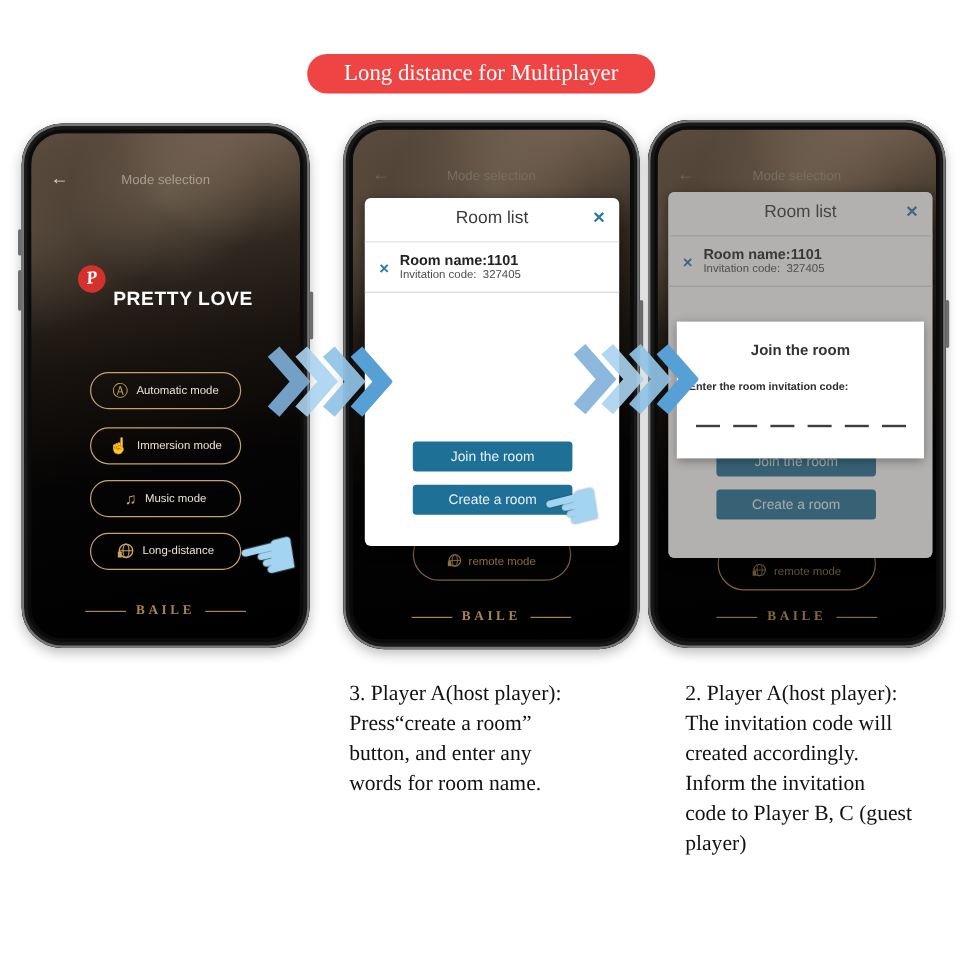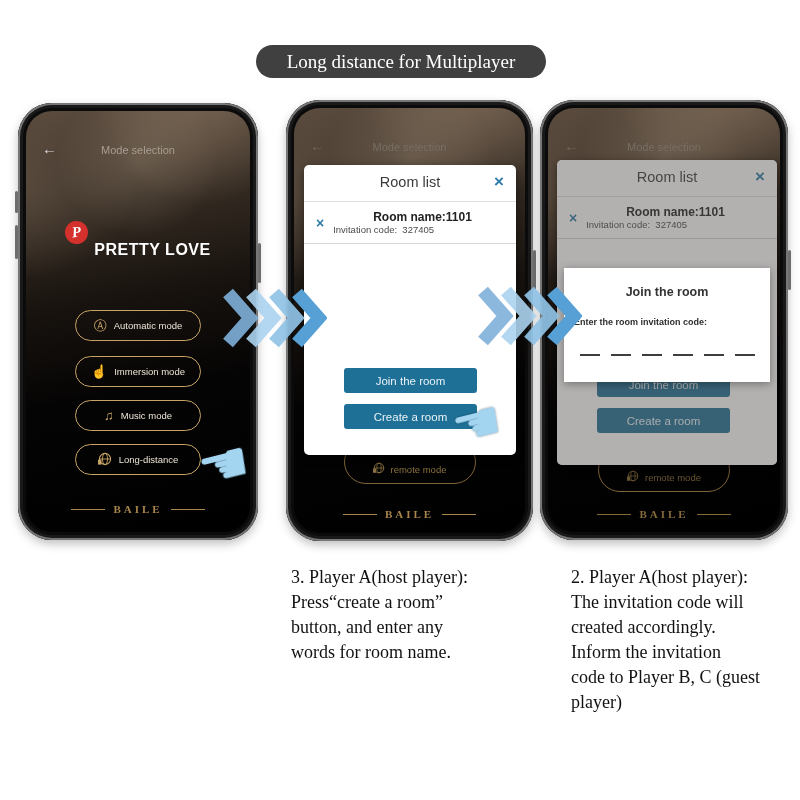--- a/index.html
+++ b/index.html
@@ -1,21 +1,21 @@
 <!DOCTYPE html>
 <html><head>
 <meta charset="utf-8">
 <style>
   html,body{margin:0;padding:0;background:#fff;}
   body{width:800px;height:800px;position:relative;overflow:hidden;
        font-family:"Liberation Sans",sans-serif;}
   .abs{position:absolute;}
 
   
-  .banner{left:256px;top:45px;width:290px;height:33px;background:#404040;
+  .banner{left:256px;top:45px;width:290px;height:33px;background:#ef4444;
           border-radius:17px;display:flex;align-items:center;justify-content:center;
           color:#fff;font-family:"Liberation Serif",serif;font-size:19px;}
 
   
   .phone{background:#0b0b0b;border-radius:34px;padding:8px;box-sizing:border-box;
          box-shadow:inset 0 0 0 2px #777,inset 0 0 0 5px #191919,0 4px 10px rgba(0,0,0,.25);}
   .screen{position:relative;width:100%;height:100%;border-radius:26px;overflow:hidden;
           background:
             radial-gradient(60% 30% at 50% 12%, rgba(185,165,142,.28), transparent 60%),
             radial-gradient(90% 55% at 78% -8%, rgba(125,106,88,.95) 0%, rgba(125,106,88,0) 55%),
@@ -47,21 +47,21 @@
   
   .modal{position:absolute;background:#fff;border-radius:5px;z-index:2;
          box-shadow:0 3px 10px rgba(0,0,0,.45);}
   .modal-head{position:relative;height:36px;border-bottom:1px solid #e0e0e0;}
   .modal-title{position:absolute;left:0;right:0;top:9px;text-align:center;
                color:#3a3a3a;font-size:14.5px;}
   .modal-x{position:absolute;right:12px;top:7px;color:#2b7ba6;font-size:17px;font-weight:bold;}
   .room-row{position:relative;height:41px;border-bottom:1px solid #d6d6d6;
             display:flex;align-items:center;}
   .row-x{color:#2b7ba6;font-weight:bold;font-size:14px;padding:0 9px 0 12px;}
-  .room-name{color:#222;font-size:12px;font-weight:bold;margin-left:40px;}
+  .room-name{color:#222;font-size:12px;font-weight:bold;}
   .room-code{color:#4a4a4a;font-size:9.5px;white-space:pre;}
   .teal-btn{position:absolute;left:40px;width:133px;height:25px;background:#1e7096;
             border-radius:3px;color:#e9f2f7;font-size:11.5px;display:flex;
             align-items:center;justify-content:center;}
   
   .remote-pill{position:absolute;left:50%;transform:translateX(-50%);width:132px;height:44px;
                border:1.5px solid #7e6537;border-radius:22px;box-sizing:border-box;z-index:1;
                display:flex;align-items:flex-end;justify-content:center;}
   .remote-inner{display:flex;align-items:center;gap:6px;margin-bottom:7px;
                 color:#8a7142;font-size:9.5px;}

